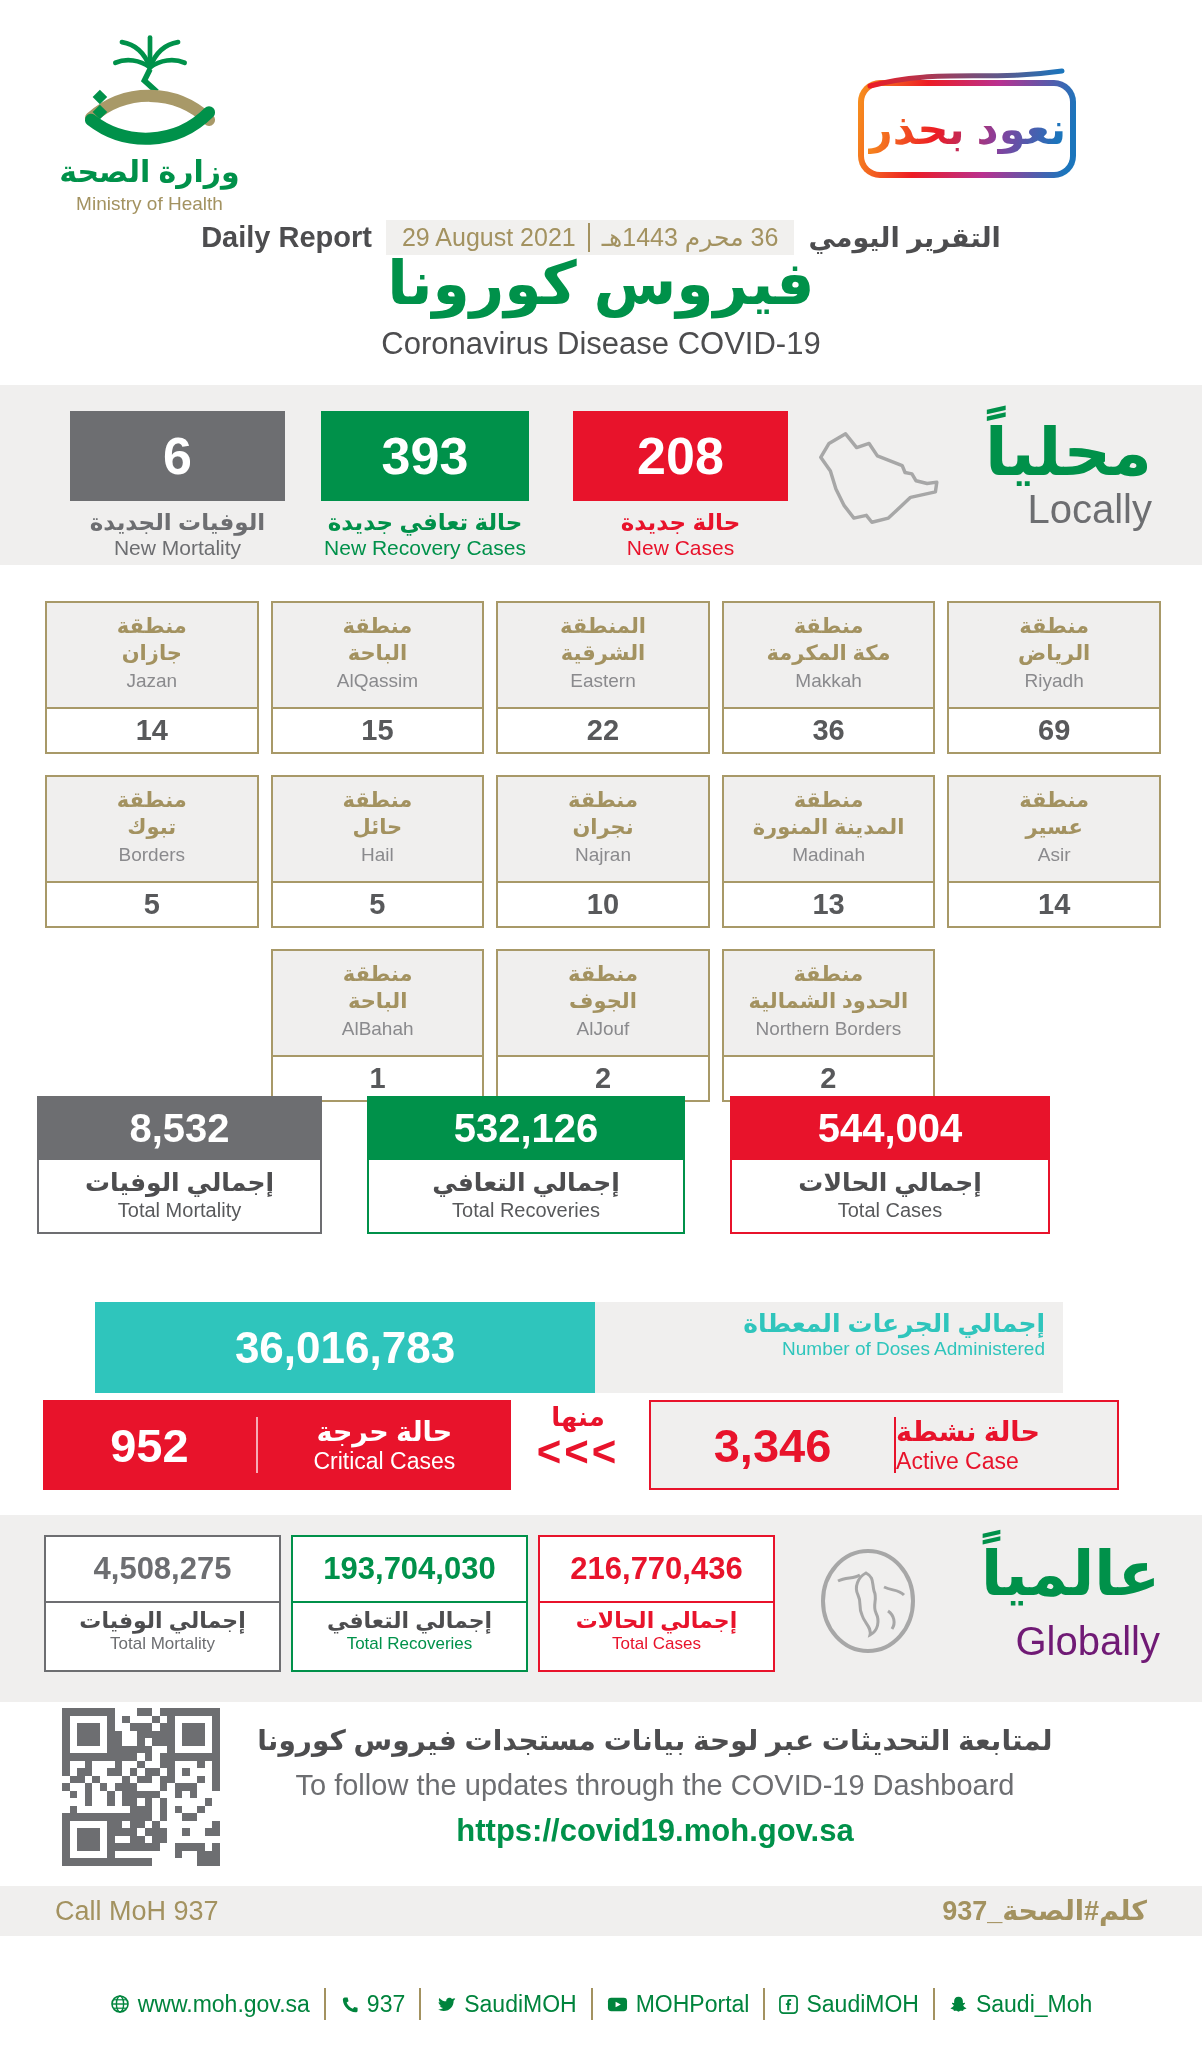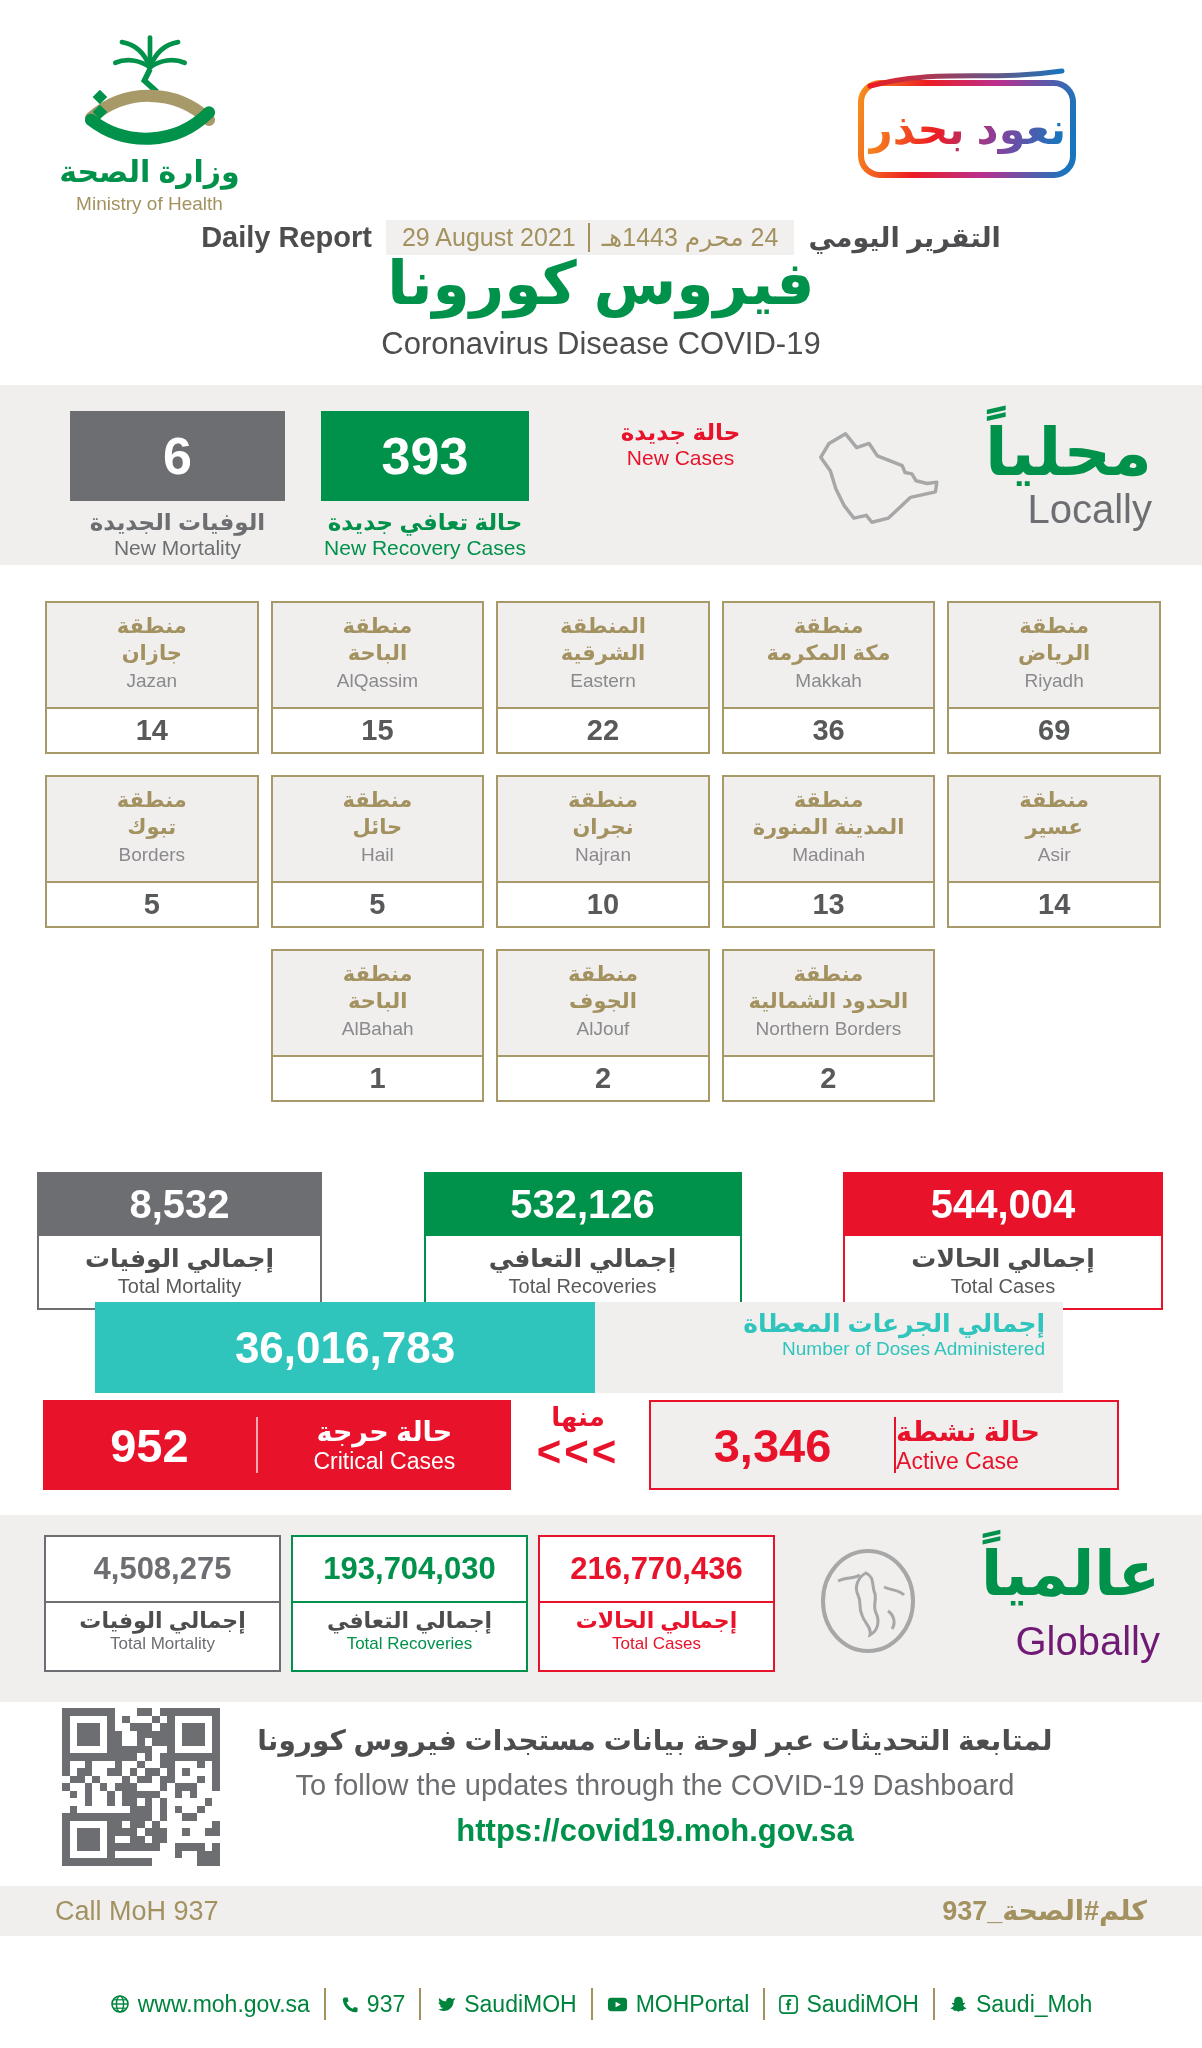--- a/index.html
+++ b/index.html
@@ -57,21 +57,21 @@
   .r-row { display:flex; gap:12px; margin-bottom:21px; }
   .r-row3 { margin:0 226px; }
   .r-card { flex:1; border:2px solid #a89968; background:#fff; }
   .r-head { background:#f0efee; height:106px; border-bottom:2px solid #a89968;
             text-align:center; padding-top:9px; }
   .r-ar { color:#a39260; font-size:21px; font-weight:bold; line-height:1.3; direction:rtl; }
   .r-en { color:#8a8a8d; font-size:19px; margin-top:3px; }
   .r-val { height:43px; line-height:43px; text-align:center; font-size:29px; font-weight:bold; color:#58595b; }
 
   
-  .totals { position:absolute; top:1172px; left:37px; width:1126px; display:flex; justify-content:space-between; }
+  .totals { position:absolute; top:1096px; left:37px; width:1013px; display:flex; justify-content:space-between; }
   .t-box { text-align:center; }
   .t-box.b1 { width:285px; } .t-box.b2 { width:318px; } .t-box.b3 { width:320px; }
   .t-head { height:64px; display:flex; align-items:center; justify-content:center;
             color:#fff; font-size:40px; font-weight:bold; }
   .t-body { border:2px solid; border-top:none; background:#fff; padding:8px 0 10px; }
   .b1 .t-head { background:#6d6e71; } .b1 .t-body { border-color:#6d6e71; }
   .b2 .t-head { background:#00914a; } .b2 .t-body { border-color:#00914a; }
   .b3 .t-head { background:#e8132b; } .b3 .t-body { border-color:#e8132b; }
   .t-ar { font-size:25px; font-weight:bold; color:#4d4d4f; direction:rtl; }
   .t-en { font-size:20px; font-weight:500; color:#58595b; margin-top:2px; }
@@ -176,41 +176,42 @@
     </svg>
     <div class="badge-inner">
       <span class="badge-text">نعود بحذر</span>
     </div>
   </div>
 
   <div class="report-line">
     <span class="dr-en">Daily Report</span>
     <span class="date-pill">
       <span class="date-greg">29 August 2021</span>
-      <span class="date-hijri">24 محرم 1443هـ</span>
+      <span class="date-hijri">36 محرم 1443هـ</span>
     </span>
     <span class="dr-ar">التقرير اليومي</span>
   </div>
 
   <div class="title-ar">فيروس كورونا</div>
   <div class="title-en">Coronavirus Disease COVID-19</div>
 
   <div class="locally-band">
     <div class="locally-inner">
       <div class="l-stat s1">
         <div class="l-box c-gray">6</div>
         <div class="l-ar t-gray">الوفيات الجديدة</div>
         <div class="l-en t-gray">New Mortality</div>
       </div>
       <div class="l-stat s2">
         <div class="l-box c-green">393</div>
         <div class="l-ar t-green">حالة تعافي جديدة</div>
         <div class="l-en t-green">New Recovery Cases</div>
       </div>
       <div class="l-stat s3">
+        <div class="l-box c-red">208</div>
         <div class="l-ar t-red">حالة جديدة</div>
         <div class="l-en t-red">New Cases</div>
       </div>
       <div class="map-wrap">
         <svg width="152" height="132" viewBox="0 0 220 170">
           <path d="M42 22 L66 8 L82 28 L100 22 L112 40 L148 54 L152 64 L162 66 L168 76 L184 80 L198 78 L196 92 L160 100 L128 130 L104 136 L96 126 L78 130 L64 112 L52 88 L44 62 L30 42 Z" fill="none" stroke="#a7a7a7" stroke-width="5" stroke-linejoin="round"></path>
         </svg>
       </div>
       <div class="locally-label">
         <div class="locally-ar">محلياً</div>

